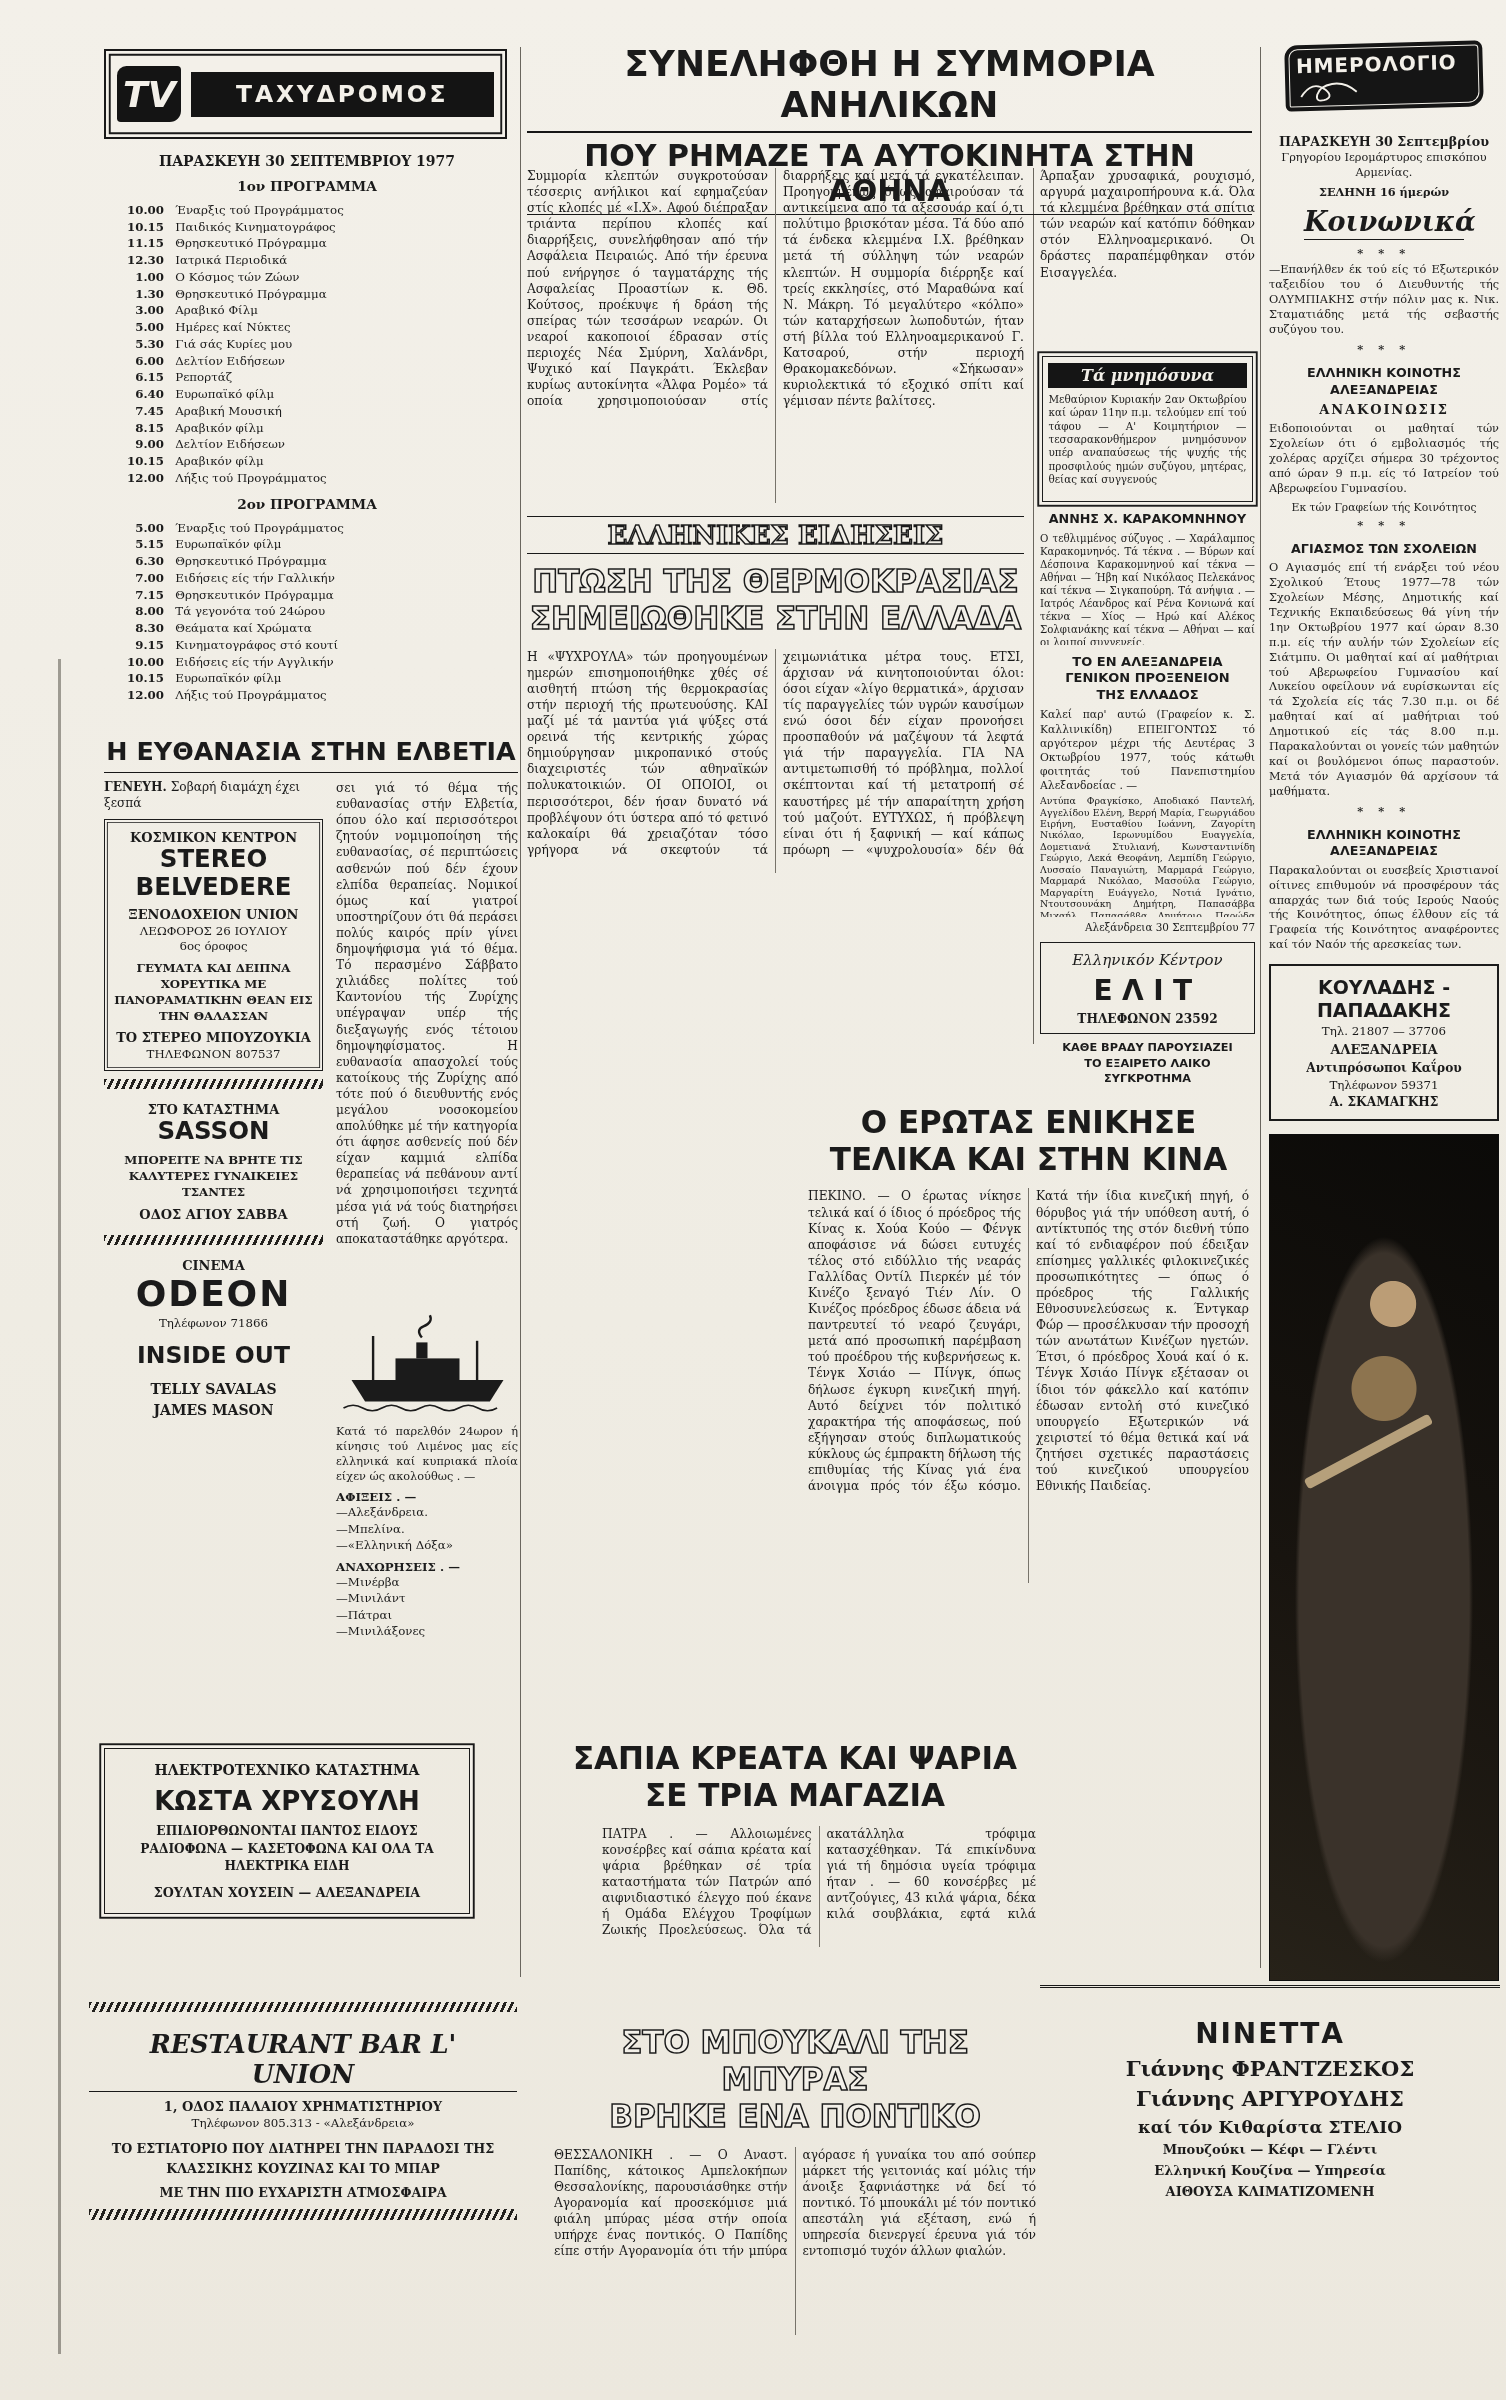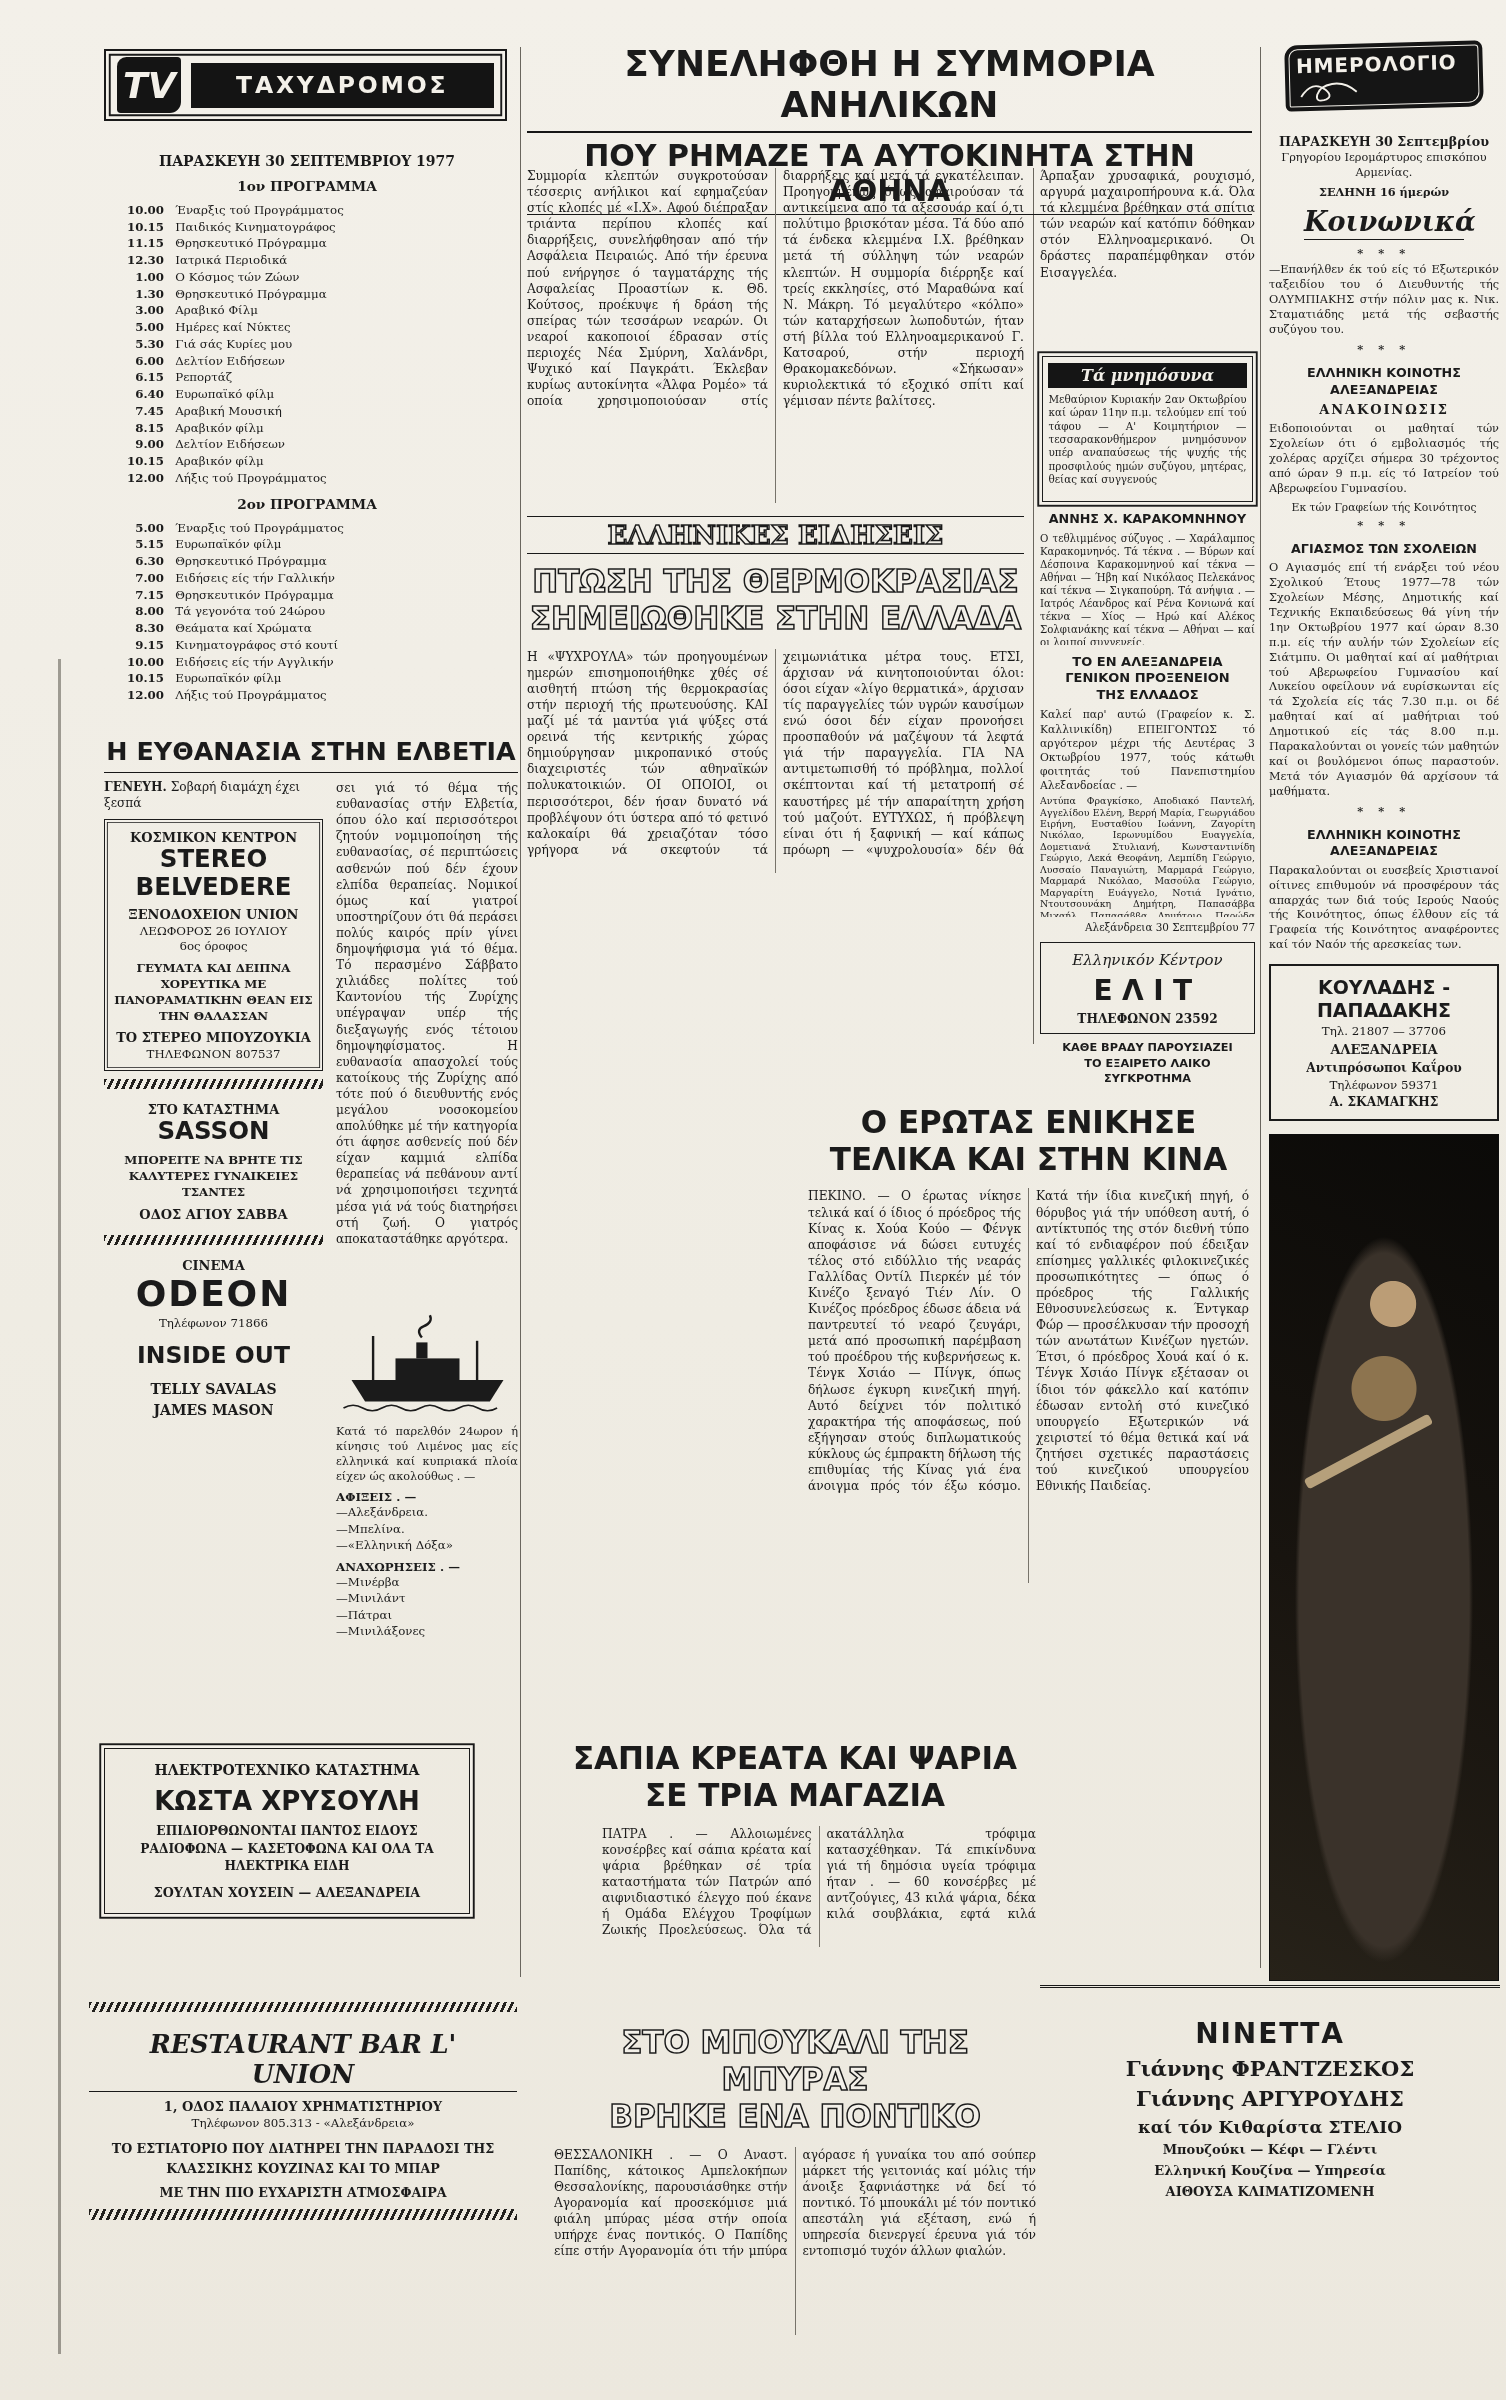--- a/index.html
+++ b/index.html
@@ -15,21 +15,21 @@
     background:repeating-linear-gradient(115deg,#22201d 0 2.8px, transparent 2.8px 6.6px); }
   .body-text { font-size:12.2px; line-height:1.32; text-align:justify; overflow:hidden; }
   .cols2 { column-count:2; column-gap:15px; column-rule:0.9px solid #77736a; }
   .dl { font-weight:bold; }
   .hollow { color:#1b1b1b; }
   @supports (-webkit-text-stroke: 2px #1b1b1b) {
     .hollow { -webkit-text-stroke:1.5px #1b1b1b; color:#f3f0e9; }
   }
 
   
-  #tv-logo { left:104px; top:49px; width:403px; height:72px; border:2.8px solid #191919;
+  #tv-logo { left:104px; top:49px; width:403px; height:90px; border:2.8px solid #191919;
     box-shadow:inset 0 0 0 2.8px #f3f0e9, inset 0 0 0 4.7px #191919;
     display:flex; align-items:center; gap:9.4px; padding:11.3px; background:#f3f0e9; }
   .tv-badge { width:64px; height:56px; background:#141414; color:#f3f0e9;
     font-family:"DejaVu Sans", sans-serif; font-weight:bold; font-style:italic;
     font-size:36px; display:flex; align-items:center; justify-content:center;
     border-radius:9.4px 3.8px 11.3px 3.8px; }
   .tv-wordmark { flex:1; height:45px; background:#141414; color:#f3f0e9;
     font-family:"DejaVu Sans", sans-serif; font-weight:bold; font-size:23.5px;
     letter-spacing:2.8px; display:flex; align-items:center; justify-content:center; }
 

